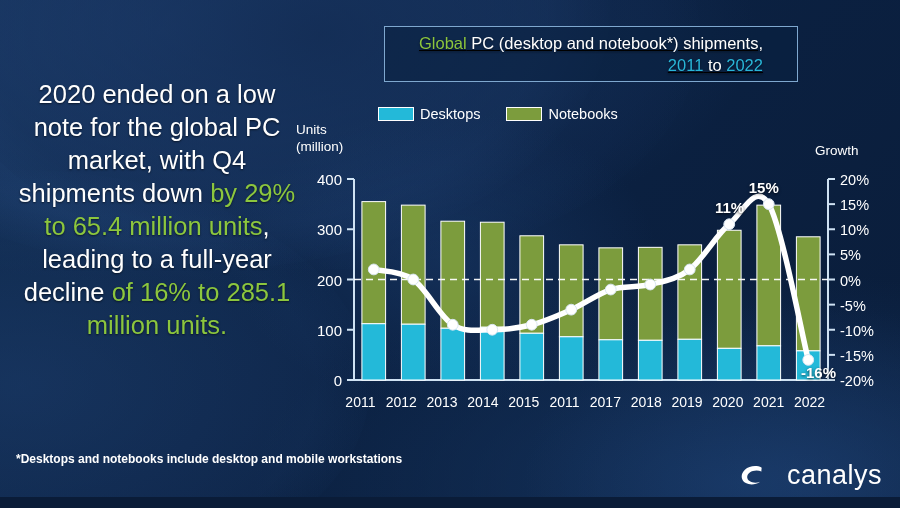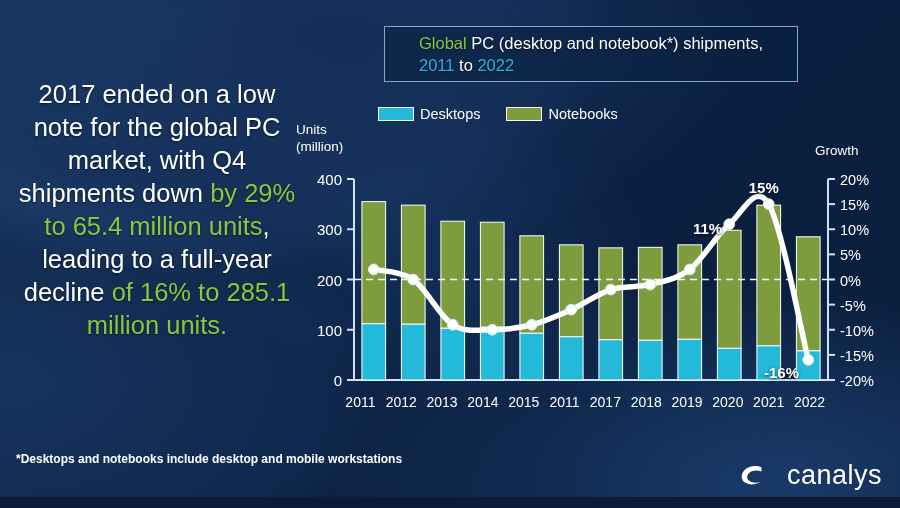--- a/index.html
+++ b/index.html
@@ -35,21 +35,21 @@
     font-size:25.5px;line-height:33px;font-weight:400;
     text-shadow:0 1px 2px rgba(0,0,0,.55);
   }
   #headline .hl{color:#8cc63e;margin-top:16px;}
 
   
   #titlebox{
     position:absolute;left:384px;top:26px;width:414px;height:56px;
     border:1px solid #7fa8cf;background:rgba(10,33,64,.55);
     display:flex;align-items:center;justify-content:center;
-    text-align:left;box-sizing:border-box;
+    text-align:right;box-sizing:border-box;text-decoration:underline;
   }
   #titlebox .tl{
     color:#ffffff;font-size:16.5px;line-height:22px;font-weight:400;
     text-shadow:0 1px 2px rgba(0,0,0,.5);
   }
   .t-green{color:#8cc63e;}
   .t-cyan{color:#29b6d8;}
 
   
   #legend{
@@ -92,21 +92,21 @@
 <body>
 
 <div id="stage">
 
   <div class="arc arc1"></div>
   <div class="arc arc2"></div>
   <div class="arc arc3"></div>
   <div class="arc arc4"></div>
   <div class="arc arc5"></div>
 
-  <div id="headline"><span>2017 ended on a low note for the global PC market, with Q4 shipments down </span><span class="hl">by 29% to 65.4 million units</span><span>, leading to a full-year decline </span><span class="hl">of 16% to 285.1 million units.</span></div>
+  <div id="headline"><span>2020 ended on a low note for the global PC market, with Q4 shipments down </span><span class="hl">by 29% to 65.4 million units</span><span>, leading to a full-year decline </span><span class="hl">of 16% to 285.1 million units.</span></div>
 
   <div id="titlebox">
     <div class="tl">
       <span class="t-green">Global</span><span> PC (desktop and notebook*) shipments,</span><br>
       <span class="t-cyan">2011</span><span> to </span><span class="t-cyan">2022</span>
     </div>
   </div>
 
   <div id="legend">
     <div class="lg">
@@ -212,23 +212,23 @@
         <circle cx="194.25" cy="159.75" r="5.4" fill="#ffffff" stroke="#d9e6f2" stroke-width="1"></circle>
         <circle cx="233.75" cy="154.725" r="5.4" fill="#ffffff" stroke="#d9e6f2" stroke-width="1"></circle>
         <circle cx="273.25" cy="139.65" r="5.4" fill="#ffffff" stroke="#d9e6f2" stroke-width="1"></circle>
         <circle cx="312.75" cy="119.55" r="5.4" fill="#ffffff" stroke="#d9e6f2" stroke-width="1"></circle>
         <circle cx="352.25" cy="114.525" r="5.4" fill="#ffffff" stroke="#d9e6f2" stroke-width="1"></circle>
         <circle cx="391.75" cy="99.44999999999999" r="5.4" fill="#ffffff" stroke="#d9e6f2" stroke-width="1"></circle>
         <circle cx="431.25" cy="54.224999999999994" r="5.4" fill="#ffffff" stroke="#d9e6f2" stroke-width="1"></circle>
         <circle cx="470.75" cy="34.125" r="5.4" fill="#ffffff" stroke="#d9e6f2" stroke-width="1"></circle>
         <circle cx="510.25" cy="189.9" r="5.4" fill="#ffffff" stroke="#d9e6f2" stroke-width="1"></circle>
       </svg>
-  <div class="dlabel" style="left: 395px; top: 29.225px; margin-top: 21px;">11%</div>
+  <div class="dlabel" style="left: 417px; top: 29.225px;">11%</div>
       <div class="dlabel" style="left: 450.75px; top: 9.125px;">15%</div>
-      <div class="dlabel" style="left: 466px; top: 193.9px; text-align: center;">-16%</div>
+      <div class="dlabel" style="left: 503px; top: 193.9px; text-align: center;">-16%</div>
     </div>
 
   <div id="xaxis">
       <div class="xt">2011</div>
       <div class="xt">2012</div>
       <div class="xt">2013</div>
       <div class="xt">2014</div>
       <div class="xt">2015</div>
       <div class="xt">2011</div>
       <div class="xt">2017</div>

